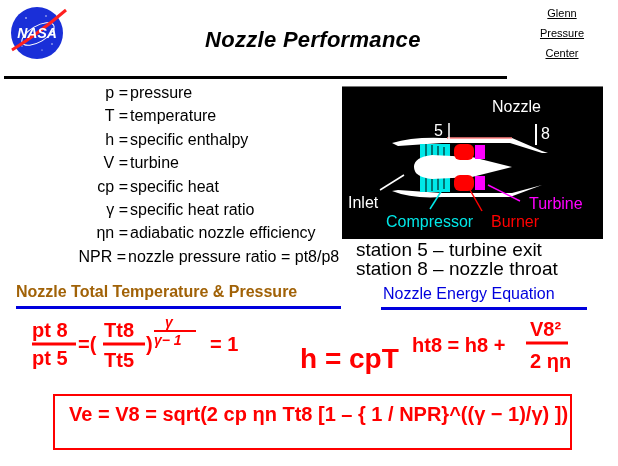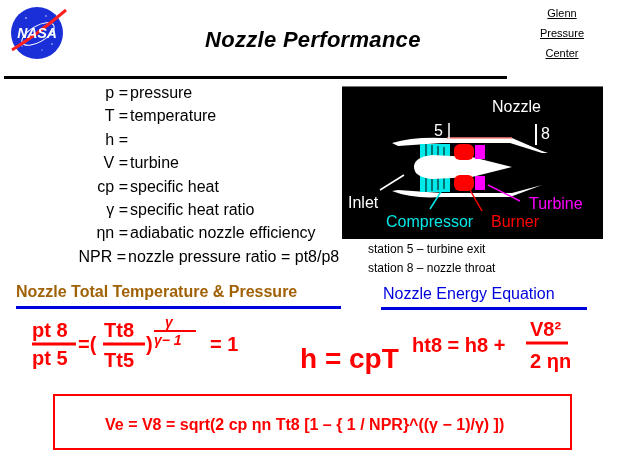--- a/index.html
+++ b/index.html
@@ -9,21 +9,21 @@
   .title{left:205px;top:27px;font-size:22px;font-weight:bold;font-style:italic;letter-spacing:0.3px;white-space:nowrap;}
   .grc{left:520px;top:3px;width:84px;text-align:center;font-size:11px;line-height:20px;text-decoration:underline;}
   .hline{left:4px;top:76px;width:503px;height:3px;background:#000;}
   .defs{left:10px;top:84px;width:330px;}
   .def{position:relative;height:23.4px;font-size:16px;white-space:nowrap;}
   .def .sym{position:absolute;right:calc(100% - 118px);text-align:right;top:0;}
   .def .txt{position:absolute;left:120px;top:0;}
   .def.npr .sym{right:calc(100% - 116px);}
   .def.npr .txt{left:118px;}
   .engine{left:342px;top:86px;width:261px;height:152px;background:#000;border-top:1px solid #777;}
-  .stations{left:356px;top:240px;font-size:12px;line-height:19px;white-space:nowrap;margin-left:12px;}
+  .stations{left:356px;top:240px;font-size:19px;line-height:19px;white-space:nowrap;}
   .sec1{left:16px;top:283px;font-size:16px;font-weight:bold;color:#a16207;white-space:nowrap;}
   .u1{left:16px;top:306px;width:325px;height:3px;background:#0000dd;}
   .sec2{left:383px;top:285px;font-size:16px;font-weight:normal;color:#0000dd;white-space:nowrap;}
   .u2{left:381px;top:307px;width:206px;height:3px;background:#0000dd;}
   .red{color:#ff0000;font-weight:bold;}
   .box{left:53px;top:394px;width:515px;height:52px;border:2px solid #ff0000;}
   svg text{font-family:"Liberation Sans",sans-serif;}
 </style>
 </head>
 <body>
@@ -57,20 +57,21 @@
   <div class="def">
       <span class="sym">p =</span>
       <span class="txt">pressure</span>
     </div>
   <div class="def">
       <span class="sym">T =</span>
       <span class="txt">temperature</span>
     </div>
   <div class="def">
       <span class="sym">h =</span>
+      <span class="txt">specific enthalpy</span>
     </div>
   <div class="def">
       <span class="sym">V  =</span>
       <span class="txt">turbine</span>
     </div>
   <div class="def">
       <span class="sym">cp =</span>
       <span class="txt">specific heat</span>
     </div>
   <div class="def">
@@ -170,14 +171,14 @@
     <g fill="#ff0000" font-weight="bold">
       <text x="0" y="40" font-size="20">ht8 = h8 +</text>
       <text x="118" y="24" font-size="20">V8²</text>
       <line x1="114" y1="31" x2="156" y2="31" stroke="#ff0000" stroke-width="3"></line>
       <text x="118" y="56" font-size="20">2 ηn</text>
     </g>
   </svg>
 </div>
 
 <div class="abs box">
-  <div class="red" style="position:absolute;left:14px;top:20px;font-size:16px;white-space:nowrap;margin-left:36px;">Ve = V8 = sqrt(2 cp ηn Tt8 [1 – { 1 / NPR}^((γ − 1)/γ) ])</div>
+  <div class="red" style="position:absolute;left:14px;top:7px;font-size:20px;white-space:nowrap;">Ve = V8 = sqrt(2 cp ηn Tt8 [1 – { 1 / NPR}^((γ − 1)/γ) ])</div>
 </div>
 
 </body></html>

